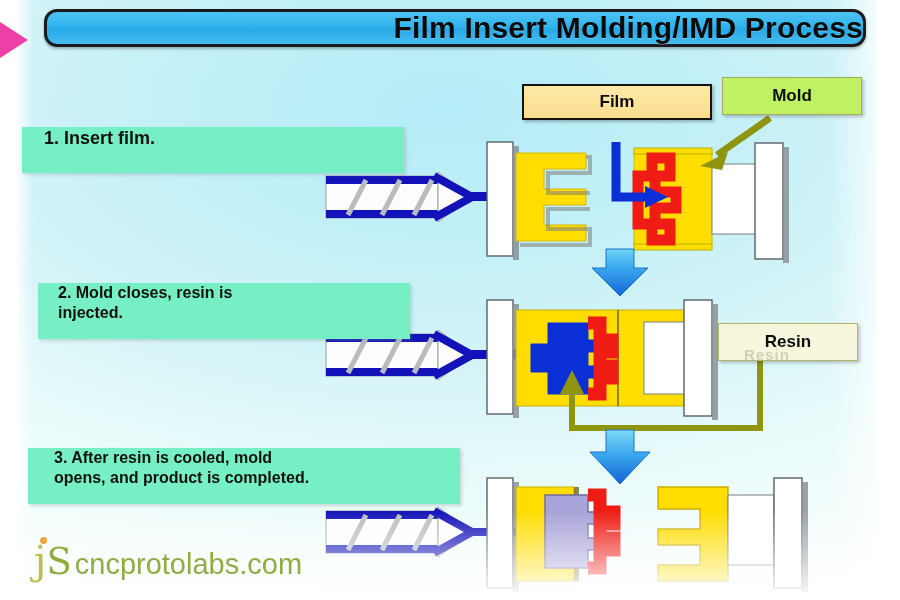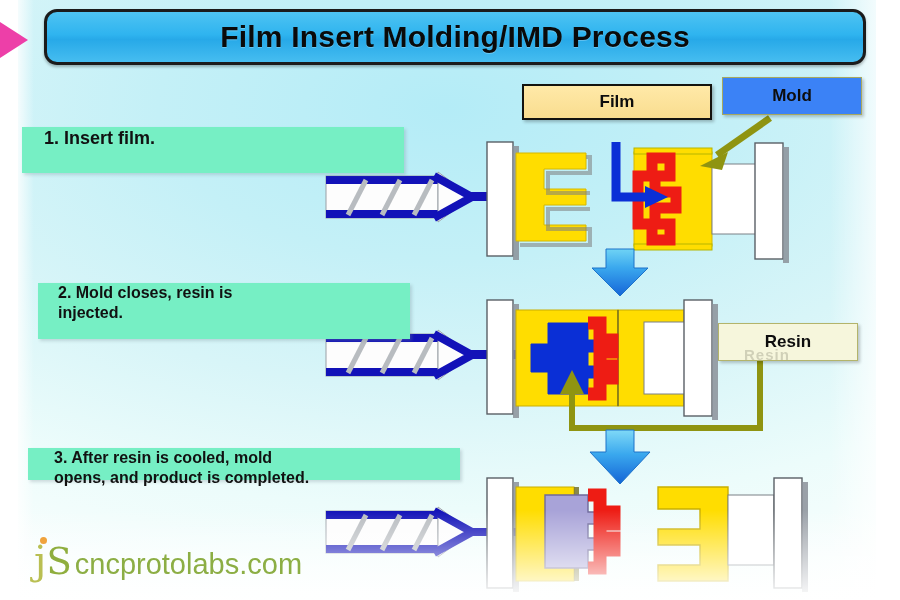--- a/index.html
+++ b/index.html
@@ -29,63 +29,63 @@
     background:linear-gradient(to left, rgba(255,255,255,0) 0%, #ffffff 60%);
   }
 
   
   .title-arrow{
     position:absolute;left:0px;top:22px;width:0;height:0;
     border-top:18px solid transparent;border-bottom:18px solid transparent;
     border-left:28px solid #ed3fa8;
   }
   .title-bar{
-    position:absolute;left:44px;top:9px;width:822px;height:56px;
+    position:absolute;left:44px;top:9px;width:822px;height:38px;
     box-sizing:border-box;
     border:3px solid #1b1b1b;border-radius:13px;
     background:linear-gradient(to bottom,#4ec3f2 0%,#2fb4ef 45%,#27a9e8 55%,#46bdf0 100%);
     box-shadow:0 2px 3px rgba(0,0,0,.28);
-    display:flex;align-items:center;justify-content:center;
+    display:flex;align-items:center;justify-content:flex-end;
   }
   .title-bar span{
     font-size:30px;font-weight:bold;color:#0a0a0a;letter-spacing:.2px;
     text-shadow:0 1px 0 rgba(255,255,255,.25);
   }
 
   
   .step-box{
     position:absolute;background:#76efc4;
     box-shadow:2px 2px 3px rgba(120,140,150,.30);
     display:flex;align-items:flex-start;
   }
   .step-box .txt{
     font-size:18px;font-weight:bold;color:#111;line-height:1.28;
     padding-left:22px;padding-right:10px;white-space:pre-line;
   }
   #step1-box{left:22px;top:127px;width:382px;height:46px;}
   #step2-box{left:38px;top:283px;width:372px;height:56px;}
   #step2-box .txt{font-size:16px;padding-left:20px;}
-  #step3-box{left:28px;top:448px;width:432px;height:32px;}
+  #step3-box{left:28px;top:448px;width:432px;height:56px;}
   #step3-box .txt{font-size:16px;padding-left:26px;}
 
   
   .callout{
     position:absolute;box-sizing:border-box;
     display:flex;align-items:center;justify-content:center;
     font-size:17px;font-weight:bold;color:#0d0d0d;
   }
   #film-label{
     left:522px;top:84px;width:190px;height:36px;
     background:linear-gradient(to bottom,#ffe9a8,#f9dd8f);
     border:2px solid #13130f;
     box-shadow:2px 2px 3px rgba(0,0,0,.25);
   }
   #mold-label{
     left:722px;top:77px;width:140px;height:38px;
-    background:#3b82f6;border:1px solid #a6a860;
+    background:#bef264;border:1px solid #a6a860;
     box-shadow:2px 2px 3px rgba(0,0,0,.22);
   }
   #resin-label{
     left:718px;top:323px;width:140px;height:38px;
     background:#f6f6dc;border:1px solid #b3b46b;
     box-shadow:2px 2px 3px rgba(0,0,0,.22);
   }
   .ghost{
     position:absolute;left:744px;top:346px;font-size:15px;font-weight:bold;
     color:rgba(60,60,40,.20);letter-spacing:1px;

